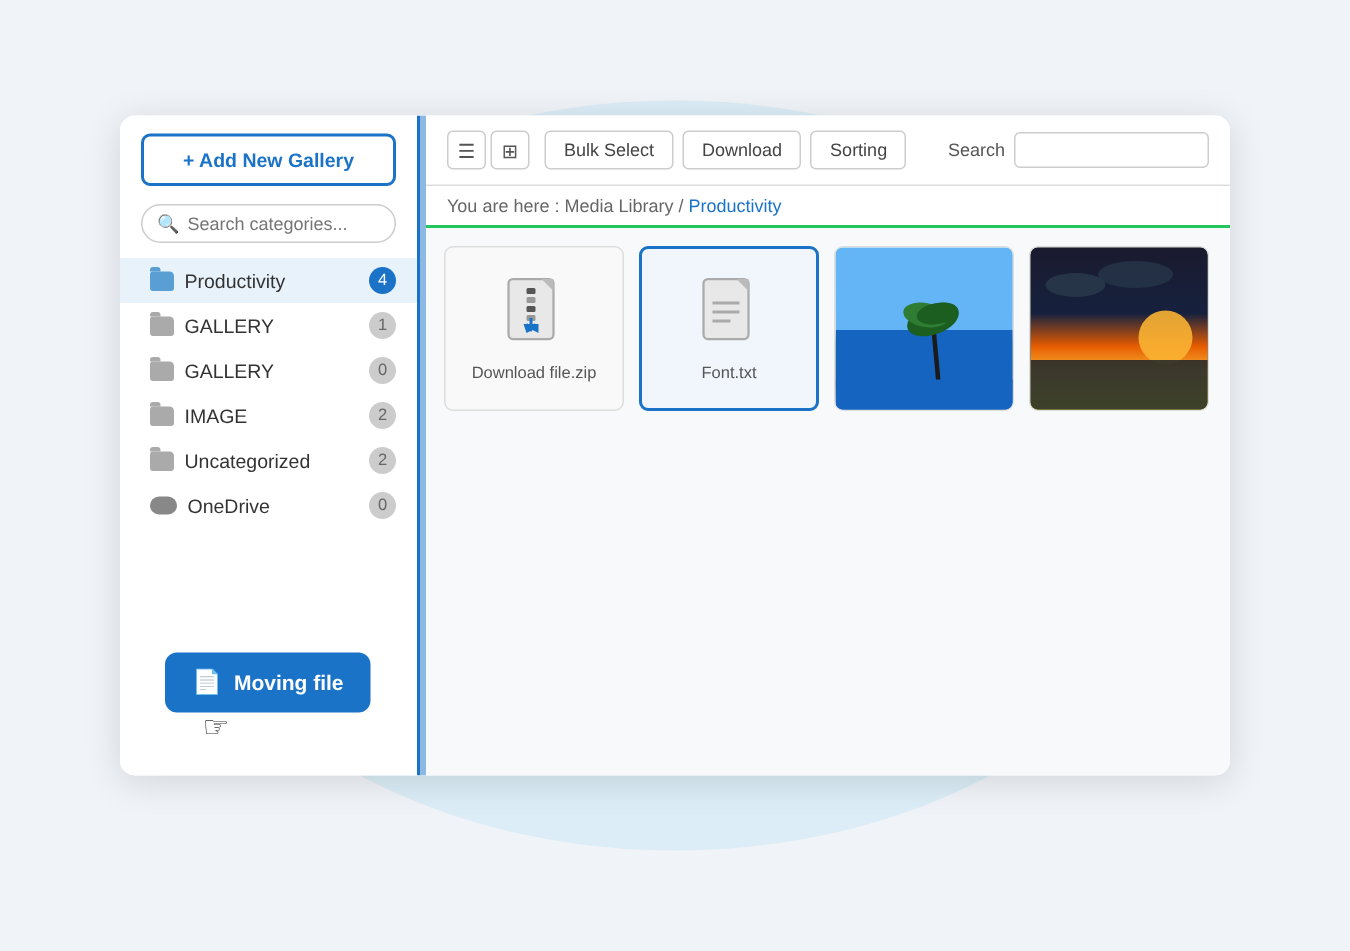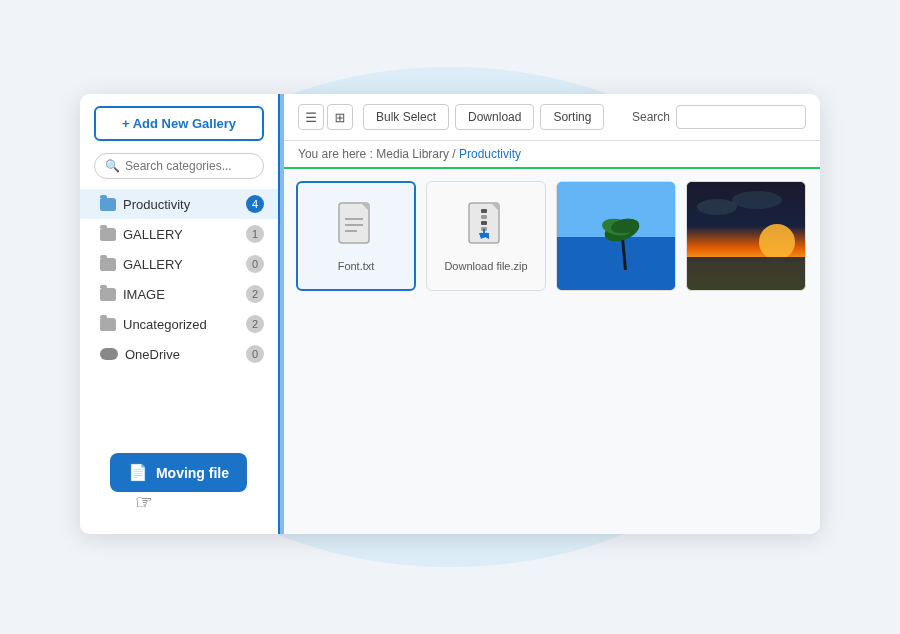--- a/index.html
+++ b/index.html
@@ -22,21 +22,21 @@
       top: 50%;
       left: 50%;
       transform: translate(-50%, -50%);
       z-index: 0;
       opacity: 0.5;
     }
 
     
     .window {
       position: absolute;
-      top: 94px;
+      top: 77px;
       left: 80px;
       width: 740px;
       height: 440px;
       background: #fff;
       border-radius: 10px;
       box-shadow: 0 4px 24px rgba(0,0,0,0.13);
       display: flex;
       flex-direction: row;
       overflow: hidden;
       z-index: 10;
@@ -454,51 +454,51 @@
       <button class="toolbar-btn">Sorting</button>
       <span class="search-label">Search</span>
       <input class="search-input-field" type="text" style="">
     </div>
 
     <div class="breadcrumb">
       <span>You are here : Media Library / </span><span class="active-crumb">Productivity</span>
     </div>
 
     <div class="file-grid">
-
-      <div class="file-item">
-        <div class="file-icon">
-          <svg width="38" height="44" viewBox="0 0 38 44">
-            <rect x="2" y="2" width="30" height="40" rx="3" fill="#e8e8e8" stroke="#aaa" stroke-width="1.5"></rect>
-            <polygon points="24,2 32,10 32,2" fill="#bbb"></polygon>
-            <line x1="8" y1="18" x2="26" y2="18" stroke="#aaa" stroke-width="2"></line>
-            <line x1="8" y1="24" x2="26" y2="24" stroke="#aaa" stroke-width="2"></line>
-            <line x1="8" y1="30" x2="20" y2="30" stroke="#aaa" stroke-width="2"></line>
-          </svg>
-        </div>
-        <span class="file-name">Font.txt</span>
-      </div>
 
       <div class="file-item" style="border:1px solid #ddd;background:#f9f9f9;">
         <div class="zip-icon">
           <svg width="38" height="44" viewBox="0 0 38 44">
             <rect x="2" y="2" width="30" height="40" rx="3" fill="#e8e8e8" stroke="#aaa" stroke-width="1.5"></rect>
             <polygon points="24,2 32,10 32,2" fill="#bbb"></polygon>
             <rect x="14" y="8" width="6" height="4" fill="#555" rx="1"></rect>
             <rect x="14" y="14" width="6" height="4" fill="#999" rx="1"></rect>
             <rect x="14" y="20" width="6" height="4" fill="#555" rx="1"></rect>
             <rect x="14" y="26" width="6" height="4" fill="#999" rx="1"></rect>
             <path d="M12 32 L22 32 L22 38 L18 36 L14 38 Z" fill="#1a73c7"></path>
             <line x1="17" y1="28" x2="17" y2="34" stroke="#1a73c7" stroke-width="2"></line>
             <polyline points="14,32 17,36 20,32" stroke="#1a73c7" stroke-width="1.5" fill="none"></polyline>
           </svg>
         </div>
         <span class="file-name">Download file.zip</span>
       </div>
 
+      <div class="file-item">
+        <div class="file-icon">
+          <svg width="38" height="44" viewBox="0 0 38 44">
+            <rect x="2" y="2" width="30" height="40" rx="3" fill="#e8e8e8" stroke="#aaa" stroke-width="1.5"></rect>
+            <polygon points="24,2 32,10 32,2" fill="#bbb"></polygon>
+            <line x1="8" y1="18" x2="26" y2="18" stroke="#aaa" stroke-width="2"></line>
+            <line x1="8" y1="24" x2="26" y2="24" stroke="#aaa" stroke-width="2"></line>
+            <line x1="8" y1="30" x2="20" y2="30" stroke="#aaa" stroke-width="2"></line>
+          </svg>
+        </div>
+        <span class="file-name">Font.txt</span>
+      </div>
+
       <div class="file-item image-item">
         <div style="width:100%;height:100%;background:linear-gradient(180deg,#5bc8f5 0%,#87ceeb 35%,#c8e6c9 50%,#2e7d32 60%,#1b5e20 75%,#795548 85%,#efebe9 100%);">
 
           <svg width="120" height="110" viewBox="0 0 120 110" style="position:absolute;">
             <rect x="0" y="0" width="120" height="55" fill="#64b5f6"></rect>
             <rect x="0" y="55" width="120" height="55" fill="#1565c0"></rect>
 
             <line x1="70" y1="105" x2="65" y2="50" stroke="#1a1a1a" stroke-width="3"></line>
             <ellipse cx="65" cy="48" rx="18" ry="10" fill="#1b5e20" transform="rotate(-20,65,48)"></ellipse>
             <ellipse cx="60" cy="45" rx="15" ry="8" fill="#2e7d32" transform="rotate(10,60,45)"></ellipse>

